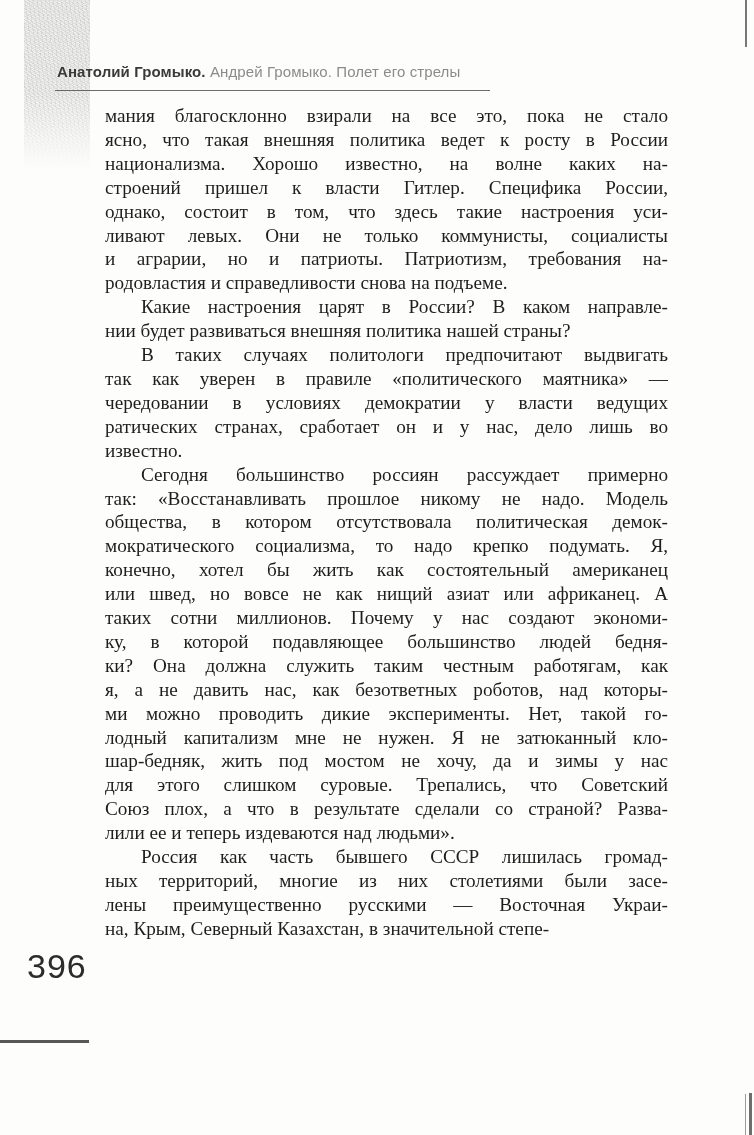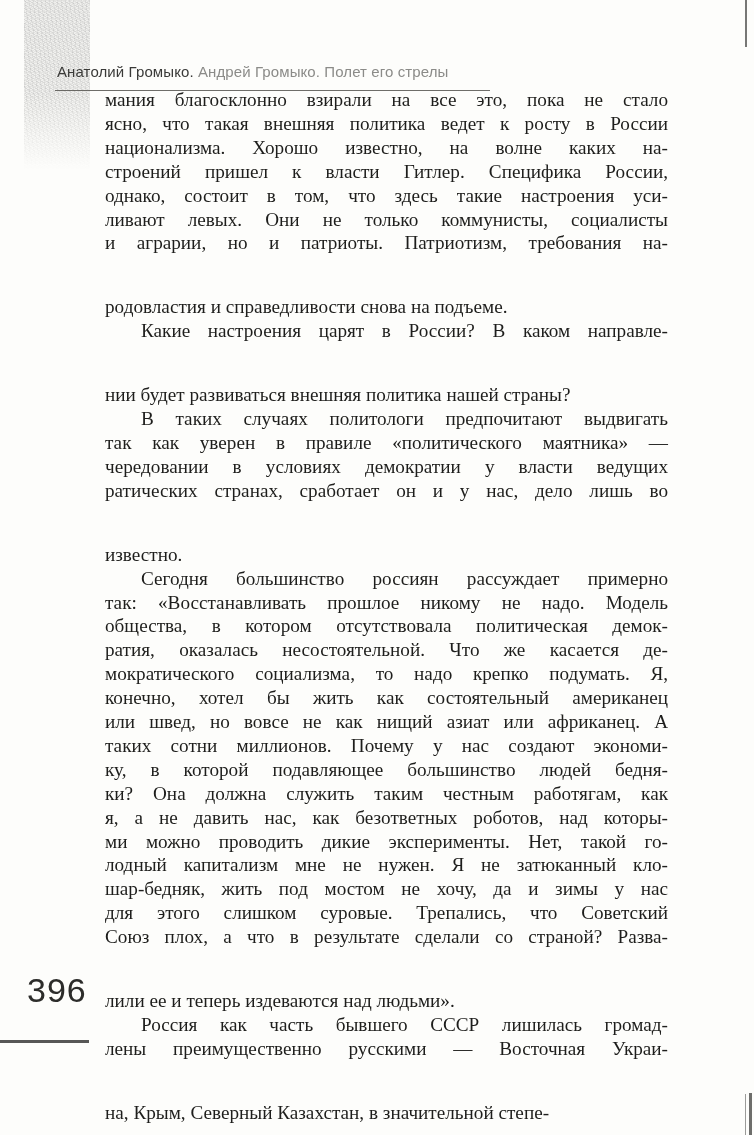--- a/index.html
+++ b/index.html
@@ -28,40 +28,40 @@
       linear-gradient(rgba(120,120,118,0.10), rgba(120,120,118,0.08));
     -webkit-mask-image:linear-gradient(to bottom,#000 55%,transparent 100%);
             mask-image:linear-gradient(to bottom,#000 55%,transparent 100%);
   }
   
   .running-head{
     position:absolute;left:57px;top:63px;width:650px;
     font-family:"Liberation Sans", sans-serif;
     font-size:15px;letter-spacing:.1px;white-space:nowrap;
   }
-  .running-head .author{font-weight:400;color:var(--c-header_author);text-align:center;}
+  .running-head .author{font-weight:700;color:var(--c-header_author);text-align:center;}
   .running-head .title{font-weight:400;color:var(--c-header_title);}
   .head-rule{
     position:absolute;left:55px;top:90px;width:435px;height:0;
     border-top:1.6px solid var(--c-rule);opacity:.85;
   }
   
   .body-text{
-    position:absolute;left:105px;top:88px;width:563px;
+    position:absolute;left:105px;top:104px;width:563px;
     font-size:19.2px;line-height:23.9px;color:var(--c-ink);
   }
   .line{
     text-align:justify;text-align-last:justify;
     white-space:normal;
   }
-  .line.last{text-align-last:left;margin-top:40px;}
+  .line.last{text-align-last:left;}
   .line.indent{text-indent:36px;}
   
   .folio{
-    position:absolute;left:27px;top:972px;
+    position:absolute;left:27px;top:948px;
     font-family:"Liberation Sans", sans-serif;
     font-size:34px;line-height:36px;color:var(--c-page_number);
     letter-spacing:1px;
   }
   .folio-rule{
     position:absolute;left:0;top:1040px;width:89px;height:2.5px;
     background:var(--c-header_author);opacity:.85;
   }
   
   .edge-mark{position:absolute;background:#4a4a48;}
@@ -94,35 +94,35 @@
       <div class="line indent">Какие настроения царят в России? В каком направле-</div>
       <div class="line last">нии будет развиваться внешняя политика нашей страны?</div>
       <div class="line indent">В таких случаях политологи предпочитают выдвигать</div>
       <div class="line">так как уверен в правиле «политического маятника» —</div>
       <div class="line">чередовании в условиях демократии у власти ведущих</div>
       <div class="line">ратических странах, сработает он и у нас, дело лишь во</div>
       <div class="line last">известно.</div>
       <div class="line indent">Сегодня большинство россиян рассуждает примерно</div>
       <div class="line">так: «Восстанавливать прошлое никому не надо. Модель</div>
       <div class="line">общества, в котором отсутствовала политическая демок-</div>
-      <div class="line">ратия, оказалась несостоятельной. Что же касается де-</div>
       <div class="line">мократического социализма, то надо крепко подумать. Я,</div>
       <div class="line">конечно, хотел бы жить как состоятельный американец</div>
       <div class="line">или швед, но вовсе не как нищий азиат или африканец. А</div>
       <div class="line">таких сотни миллионов. Почему у нас создают экономи-</div>
       <div class="line">ку, в которой подавляющее большинство людей бедня-</div>
       <div class="line">ки? Она должна служить таким честным работягам, как</div>
       <div class="line">я, а не давить нас, как безответных роботов, над которы-</div>
       <div class="line">ми можно проводить дикие эксперименты. Нет, такой го-</div>
       <div class="line">лодный капитализм мне не нужен. Я не затюканный кло-</div>
       <div class="line">шар-бедняк, жить под мостом не хочу, да и зимы у нас</div>
       <div class="line">для этого слишком суровые. Трепались, что Советский</div>
       <div class="line">Союз плох, а что в результате сделали со страной? Разва-</div>
       <div class="line last">лили ее и теперь издеваются над людьми».</div>
       <div class="line indent">Россия как часть бывшего СССР лишилась громад-</div>
+      <div class="line">ных территорий, многие из них столетиями были засе-</div>
       <div class="line">лены преимущественно русскими — Восточная Украи-</div>
       <div class="line last">на, Крым, Северный Казахстан, в значительной степе-</div>
     </div>
 
   <div class="folio">396</div>
   <div class="folio-rule"></div>
 
   <div class="edge-mark edge-top-right"></div>
   <div class="edge-mark edge-bottom-thin"></div>
   <div class="edge-mark edge-bottom-thick"></div>

